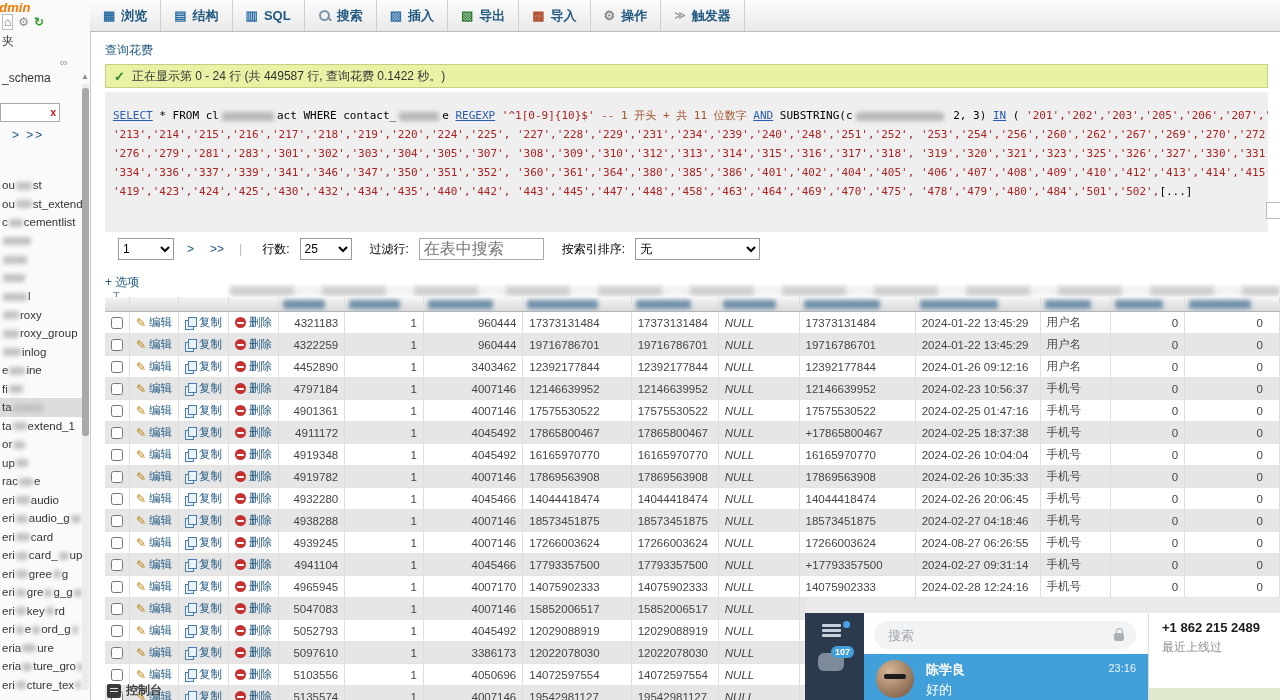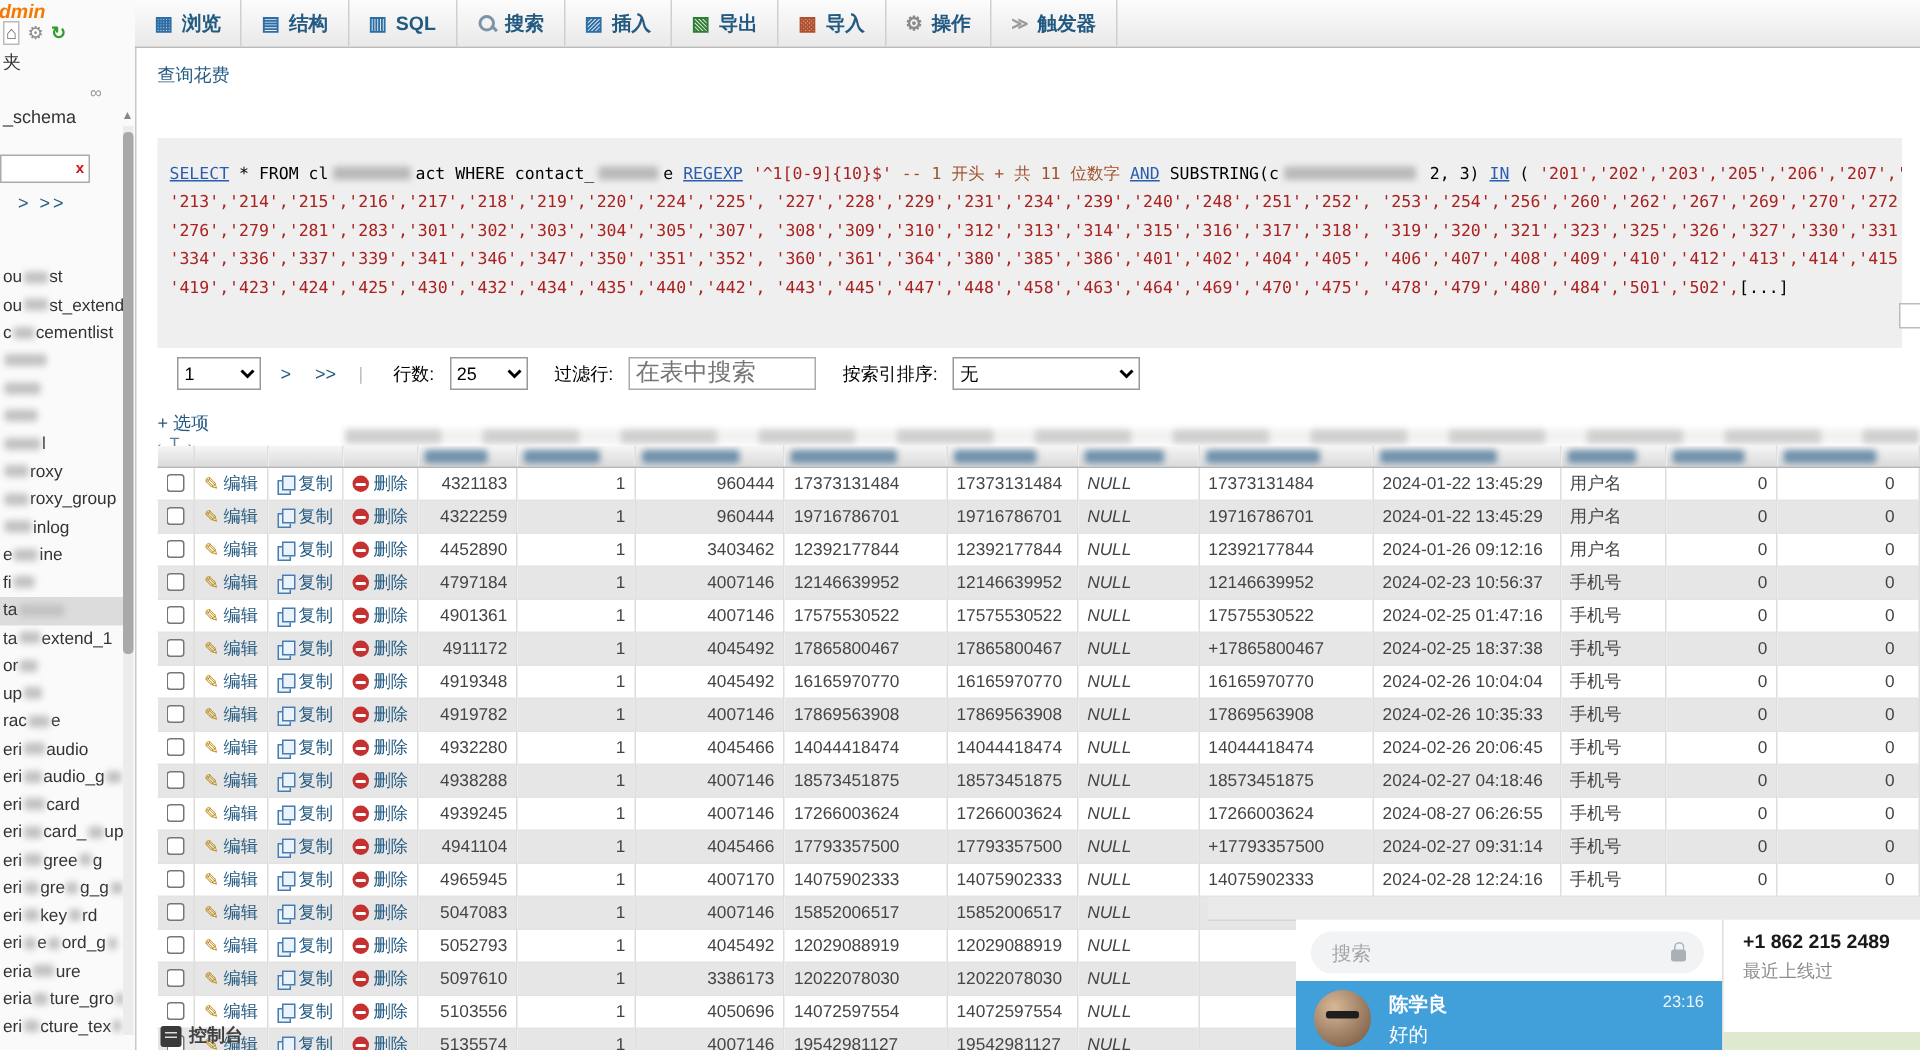--- a/index.html
+++ b/index.html
@@ -220,20 +220,24 @@
         <span class="tic tic-operations">⚙</span>
         <span class="tlb">操作</span>
       </div>
       <div class="tab">
         <span class="tic tic-triggers">≫</span>
         <span class="tlb">触发器</span>
       </div>
     </nav>
 
   <div id="showquery">查询花费</div>
+  <div id="successbox">
+    <span class="okic"></span>
+    <span>正在显示第 0 - 24 行 (共 449587 行, 查询花费 0.1422 秒。)</span>
+  </div>
   <div id="sqlbox">
       <div class="sqlline"><span class="sql-kw">SELECT</span><span> * FROM cl</span><span class="rdx" style="width: 52px;"></span><span>act WHERE contact_</span><span class="rdx" style="width: 40px;"></span><span>e </span><span class="sql-kw">REGEXP</span><span class="sql-str"> '^1[0-9]{10}$'</span><span class="sql-cmt"> -- 1 开头 + 共 11 位数字 </span><span class="sql-kw">AND</span><span> SUBSTRING(c</span><span class="rdx" style="width: 88px;"></span><span> 2, 3) </span><span class="sql-kw">IN</span><span> ( </span><span class="sql-str">'201','202','203','205','206','207','208','209','210','212',</span></div>
       <div class="sqlline"><span class="sql-str">'213','214','215','216','217','218','219','220','224','225', '227','228','229','231','234','239','240','248','251','252', '253','254','256','260','262','267','269','270','272','274',</span></div>
       <div class="sqlline"><span class="sql-str">'276','279','281','283','301','302','303','304','305','307', '308','309','310','312','313','314','315','316','317','318', '319','320','321','323','325','326','327','330','331','332',</span></div>
       <div class="sqlline"><span class="sql-str">'334','336','337','339','341','346','347','350','351','352', '360','361','364','380','385','386','401','402','404','405', '406','407','408','409','410','412','413','414','415','417',</span></div>
       <div class="sqlline"><span class="sql-str">'419','423','424','425','430','432','434','435','440','442', '443','445','447','448','458','463','464','469','470','475', '478','479','480','484','501','502',</span><span>[...]</span></div>
     </div>
   <div id="sqlfrag"></div>
 
   <div id="pagerow">
@@ -622,20 +626,27 @@
       </tbody>
   </table>
 
   <div id="console">
     <span class="console-ic"></span>
     <span class="lb">控制台</span>
   </div>
 
   <div id="chat">
     <div class="topstrip"></div>
+    <div class="csb">
+      <span class="ic-menu"></span>
+      <span class="menudot"></span>
+      <span class="ic-chats"></span>
+      <span class="badge">107</span>
+
+    </div>
     <div class="clist">
       <div class="searchpill">
         <input type="text" placeholder="搜索" style="">
         <span class="ic-lock"></span>
       </div>
       <div class="chatitem">
         <span class="avatar"></span>
         <span class="cname">陈学良</span>
         <span class="ctime">23:16</span>
         <span class="cmsg">好的</span>

